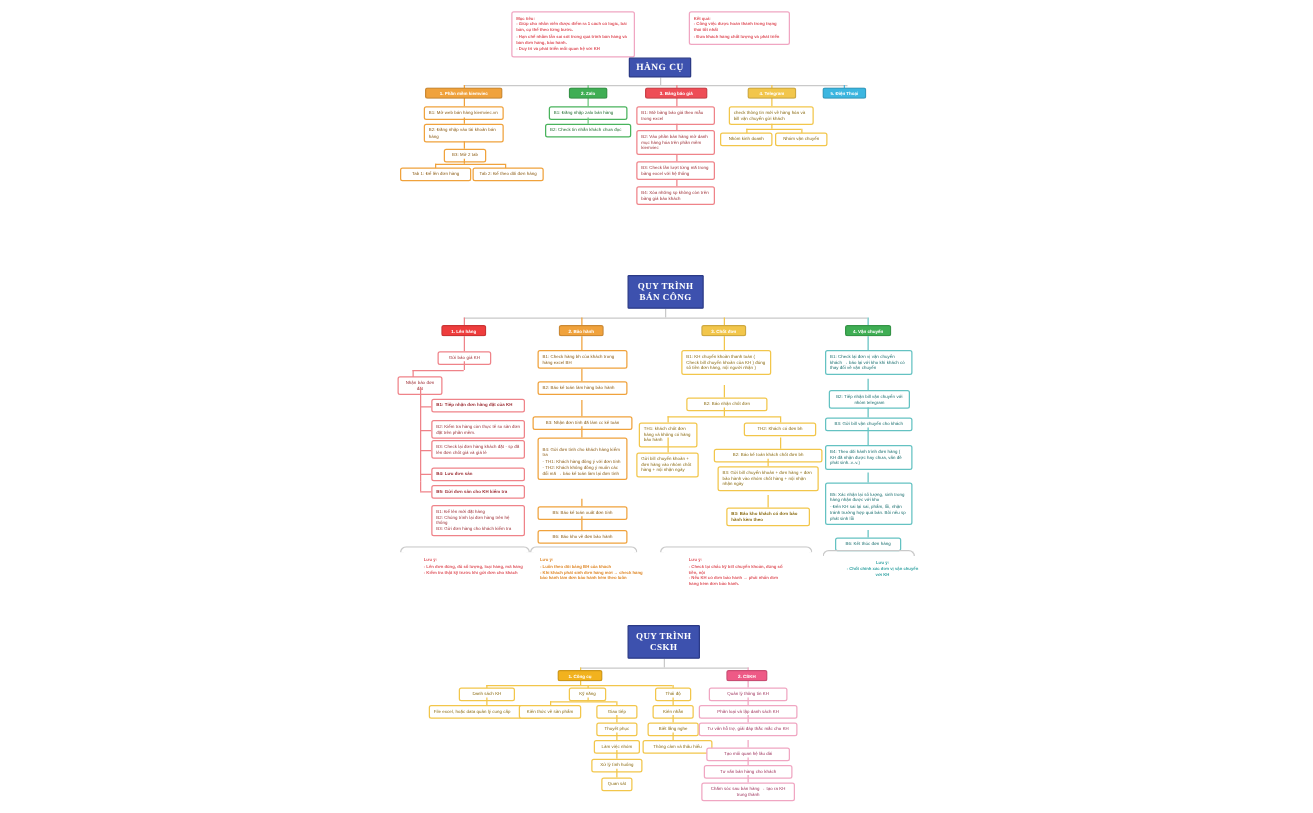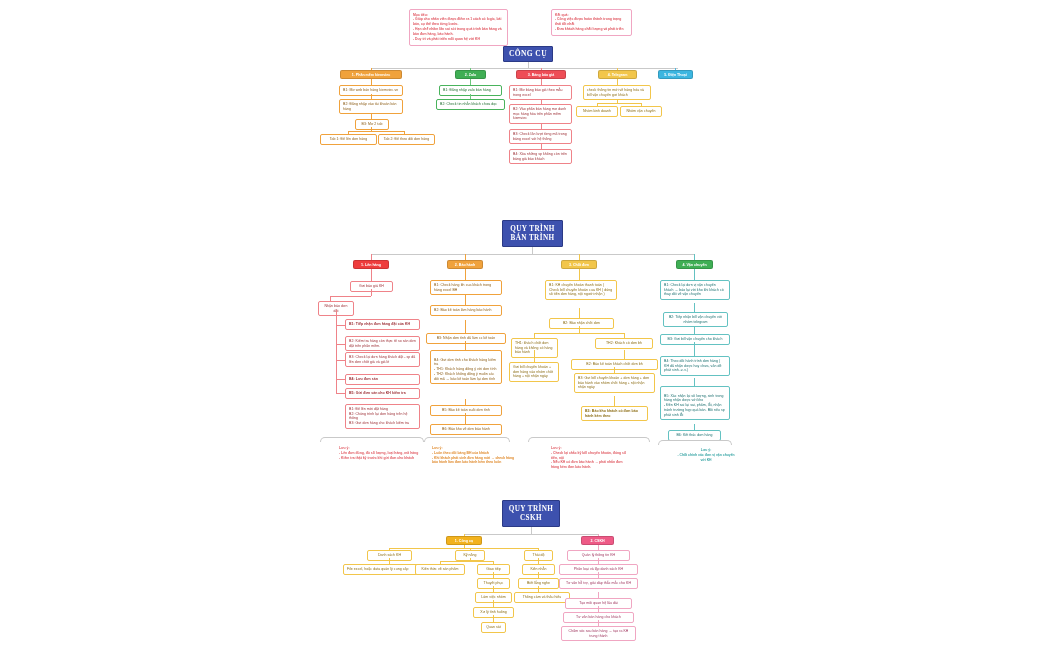--- a/index.html
+++ b/index.html
@@ -128,21 +128,21 @@
     <div>- Duy trì và phát triển mối quan hệ với KH</div>
   </div>
 
   <div class="objbox" style="left:551px;top:9px;width:81px;">
     <div>Kết quả:</div>
     <div>- Công việc được hoàn thành trong trạng thái tốt nhất</div>
     <div>- Đưa khách hàng chất lượng và phát triển</div>
   </div>
 
   <div class="banner" style="left:503px;top:46px;width:50px;height:16px;font-size:7.5px;">
-    <span>CÔNG CỤ</span>
+    <span>HÀNG CỤ</span>
   </div>
 
   <div class="ln lv c-grey" style="left:528px;top:62px;height:6px;"></div>
   <div class="ln lh c-grey" style="left:371px;top:68px;width:307px;"></div>
 
   <div class="ln lv c-orange" style="left:371px;top:68px;height:5px;"></div>
   <div class="ln lv c-green" style="left:470px;top:68px;height:5px;"></div>
   <div class="ln lv c-red" style="left:541px;top:68px;height:5px;"></div>
   <div class="ln lv c-yellow" style="left:617px;top:68px;height:5px;"></div>
   <div class="ln lv c-blue" style="left:675px;top:68px;height:5px;"></div>
@@ -222,21 +222,21 @@
   <div class="box t-yellow" style="left:620px;top:106px;width:42px;text-align:center;">
     <span>Nhóm vận chuyển</span>
   </div>
 
   <div class="chip" style="left:658px;top:70px;width:35px;background:#3cb6e0;">
     <span>5. Điện Thoại</span>
   </div>
 
   <div class="banner" style="left:502px;top:220px;width:61px;height:27px;font-size:7.2px;">
     <span>QUY TRÌNH</span>
-    <span>BÁN TRÌNH</span>
+    <span>BÁN CÔNG</span>
   </div>
 
   <div class="ln lv c-grey" style="left:532px;top:247px;height:7px;"></div>
   <div class="ln lh c-grey" style="left:371px;top:254px;width:323px;"></div>
   <div class="ln lv c-red" style="left:371px;top:254px;height:6px;"></div>
   <div class="ln lv c-orange" style="left:465px;top:254px;height:6px;"></div>
   <div class="ln lv c-yellow" style="left:579px;top:254px;height:6px;"></div>
   <div class="ln lv c-teal" style="left:694px;top:254px;height:6px;"></div>
 
   <div class="chip" style="left:353px;top:260px;width:36px;background:#ee3d3d;">

